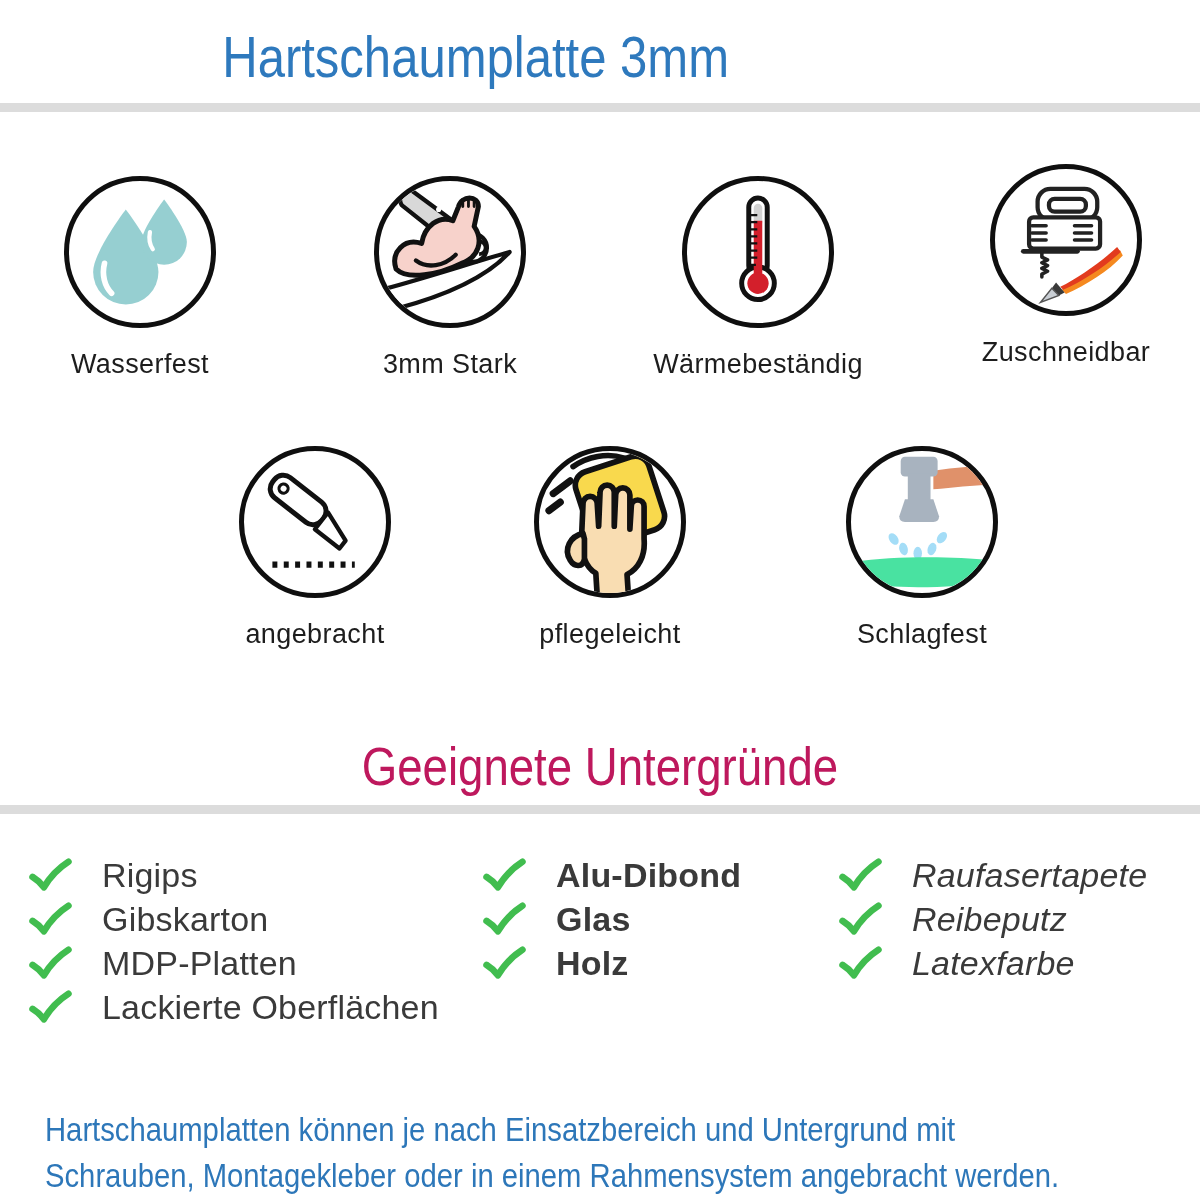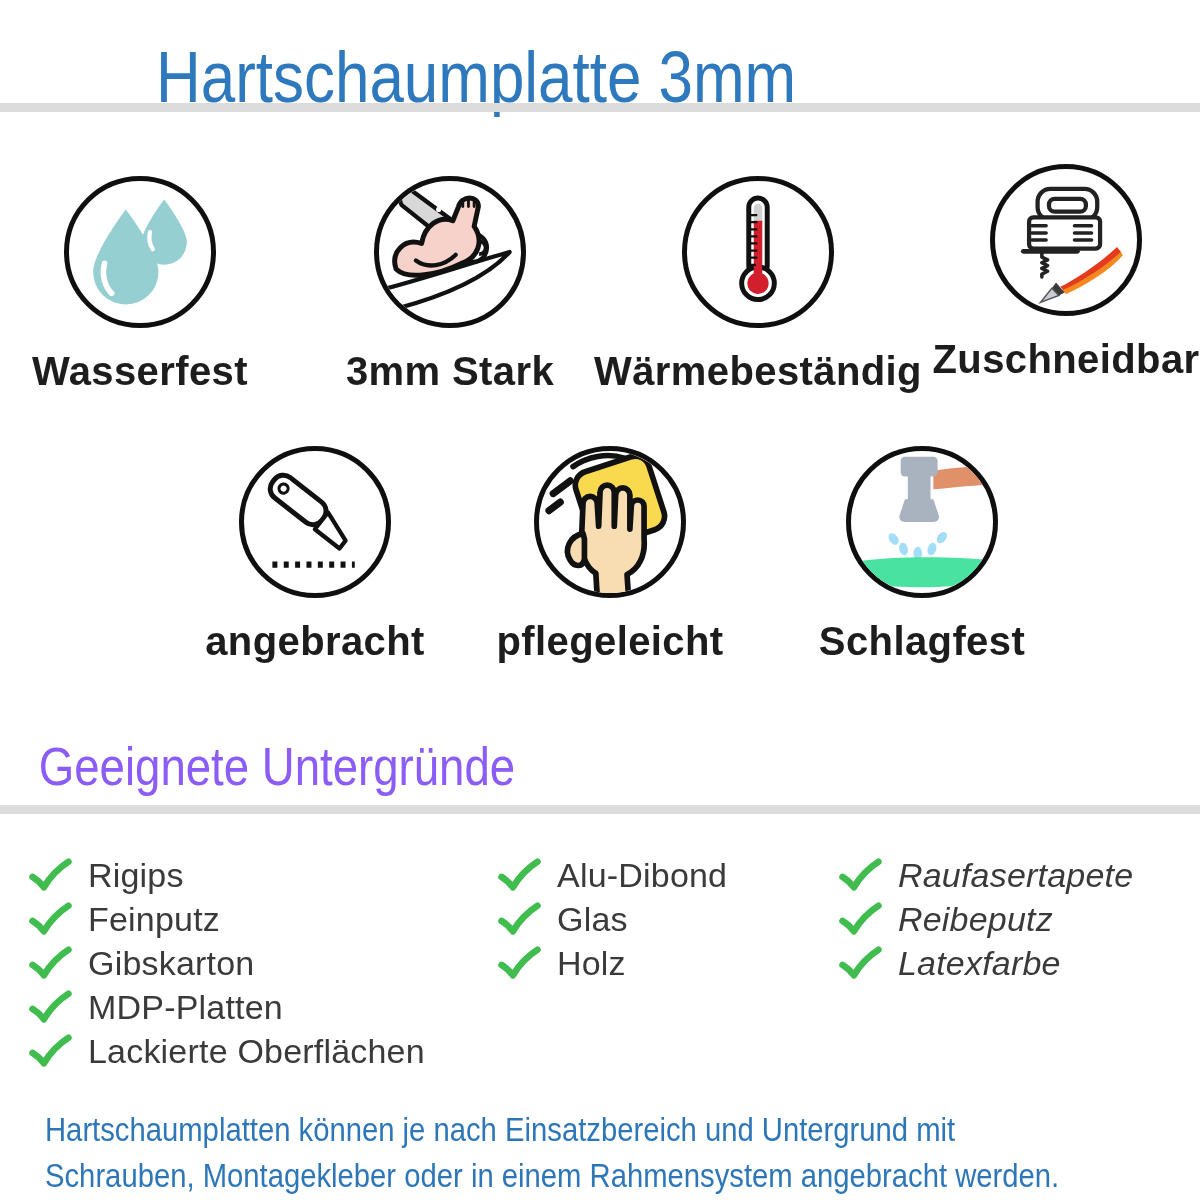--- a/index.html
+++ b/index.html
@@ -4,43 +4,43 @@
 <style>
   html,body{margin:0;padding:0;background:#fff;}
   .canvas{
     position:relative;width:1200px;height:1200px;background:#ffffff;overflow:hidden;
     font-family:"Liberation Sans","DejaVu Sans",sans-serif;
   }
   .cond{display:inline-block;transform:scaleX(0.86);transform-origin:center;}
   .cond-left{display:inline-block;transform:scaleX(0.86);transform-origin:left center;}
   .page-title{
     position:absolute;left:0;top:24px;width:952px;text-align:center;
-    font-size:72px;line-height:66px;color:#2e79bd;font-weight:400;white-space:nowrap;margin-top:20px;
+    font-size:57px;line-height:66px;color:#2e79bd;font-weight:400;white-space:nowrap;
   }
   .divider{position:absolute;left:0;width:1200px;height:9px;background:#dcdcdc;}
   .divider.d1{top:103px;}
   .divider.d2{top:805px;}
   .feature{position:absolute;width:260px;display:flex;flex-direction:column;align-items:center;}
   .feature .circle{
     width:142px;height:142px;border:5px solid #0f0f0f;border-radius:50%;
     background:#fff;overflow:hidden;display:flex;align-items:center;justify-content:center;
   }
   .feature .circle svg{width:100%;height:100%;display:block;}
   .feature .flabel{
-    margin-top:21px;font-size:40px;color:#1d1d1d;letter-spacing:.4px;white-space:nowrap;font-weight:bold;
+    margin-top:21px;font-size:27px;color:#1d1d1d;letter-spacing:.4px;white-space:nowrap;
   }
   .section-title{
-    position:absolute;left:0;top:737px;width:1200px;text-align:left;
-    font-size:53px;line-height:60px;color:#8b5cf6;font-weight:400;white-space:nowrap;
+    position:absolute;left:0;top:737px;width:1200px;text-align:center;
+    font-size:53px;line-height:60px;color:#be185d;font-weight:400;white-space:nowrap;
   }
   .subcol{position:absolute;top:853px;display:flex;flex-direction:column;}
   .subcol.c1{left:28px;}
-  .subcol.c2{left:497px;}
+  .subcol.c2{left:482px;font-weight:bold;}
   .subcol.c3{left:838px;font-style:italic;}
-  .subrow{height:44px;display:flex;align-items:center;gap:15px;}
+  .subrow{height:44px;display:flex;align-items:center;gap:29px;}
   .subrow svg{width:45px;height:34px;flex:0 0 auto;}
   .subrow .slabel{font-size:34px;color:#3a3a3a;letter-spacing:.2px;white-space:nowrap;}
   .footer{
     position:absolute;left:45px;top:1106px;color:#2d77b9;font-size:34px;line-height:46px;white-space:nowrap;
   }
 </style>
 </head>
 <body>
 
 <div class="canvas">
@@ -170,26 +170,20 @@
     <div class="subrow">
       <svg viewBox="0 0 46 36">
           <path d="M4 20 C9 23 13 27 16 31 C22 21 31 11 42 4" stroke="#41bd4f" stroke-width="7" fill="none" stroke-linecap="round" stroke-linejoin="round"></path>
         </svg>
       <span class="slabel">Rigips</span>
     </div>
     <div class="subrow">
       <svg viewBox="0 0 46 36">
           <path d="M4 20 C9 23 13 27 16 31 C22 21 31 11 42 4" stroke="#41bd4f" stroke-width="7" fill="none" stroke-linecap="round" stroke-linejoin="round"></path>
         </svg>
-      <span class="slabel">Feinputz</span>
-    </div>
-    <div class="subrow">
-      <svg viewBox="0 0 46 36">
-          <path d="M4 20 C9 23 13 27 16 31 C22 21 31 11 42 4" stroke="#41bd4f" stroke-width="7" fill="none" stroke-linecap="round" stroke-linejoin="round"></path>
-        </svg>
       <span class="slabel">Gibskarton</span>
     </div>
     <div class="subrow">
       <svg viewBox="0 0 46 36">
           <path d="M4 20 C9 23 13 27 16 31 C22 21 31 11 42 4" stroke="#41bd4f" stroke-width="7" fill="none" stroke-linecap="round" stroke-linejoin="round"></path>
         </svg>
       <span class="slabel">MDP-Platten</span>
     </div>
     <div class="subrow">
       <svg viewBox="0 0 46 36">

